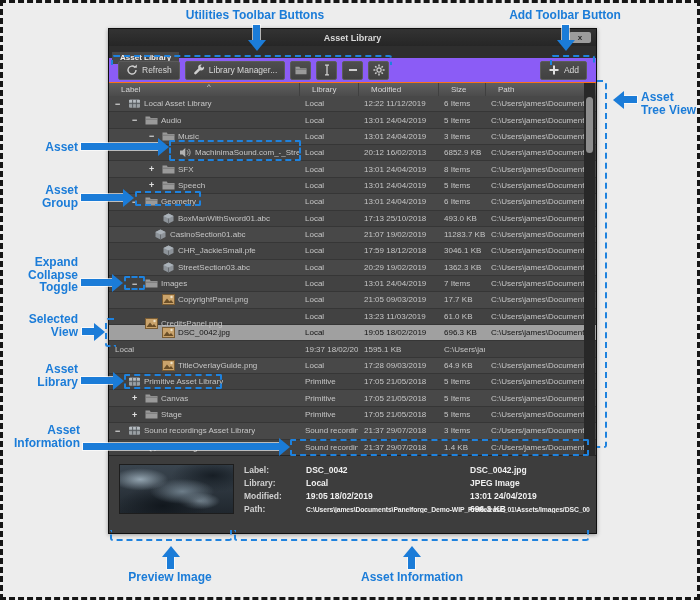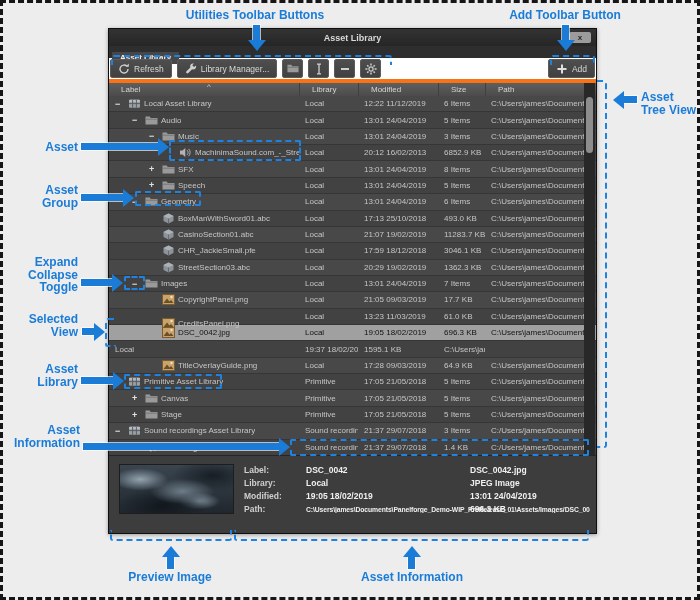--- a/index.html
+++ b/index.html
@@ -33,22 +33,22 @@
   #win{position:absolute;left:108px;top:28px;width:489px;height:506px;background:#3f3f3f;
        border:1px solid #0f0f0f;box-sizing:border-box;box-shadow:0 1px 4px rgba(0,0,0,.35);}
   .titlebar{height:17px;background:linear-gradient(#333333,#262626);position:relative;
        display:flex;align-items:center;justify-content:center;}
   .titlebar .title{font-size:9px;font-weight:bold;color:#d9d9d9;}
   .closebtn{position:absolute;right:5px;top:3px;width:22px;height:11px;background:#9c9c9c;
        color:#2a2a2a;font-size:8px;font-weight:bold;text-align:center;line-height:11px;border-radius:2px;}
   .tabbar{height:12px;background:#2e2e2e;}
   .tab{display:inline-block;margin-left:3px;padding:0 8px;height:12px;line-height:12px;
        background:#474747;color:#efefef;font-size:8px;font-weight:bold;}
-  .toolbar{height:25px;background:#ffffff;display:flex;align-items:center;gap:5px;padding:0 1px;
-       border-bottom:4px solid #f97316;box-sizing:border-box;}
+  .toolbar{height:25px;background:#8b5cf6;display:flex;align-items:center;gap:5px;padding:0 9px;
+       border-bottom:1px solid #f97316;box-sizing:border-box;}
   .tbtn{display:flex;align-items:center;gap:4px;background:linear-gradient(#4e4e4e,#414141);
        border:1px solid #5b5b5b;color:#d8d8d8;font-size:8.5px;height:19px;padding:0 7px;
        border-radius:2px;font-family:inherit;box-sizing:border-box;}
   .tbtn.sq{width:21px;justify-content:center;padding:0;}
   .tspacer{flex:1;}
   .ticon{display:inline-flex;width:12px;height:12px;align-items:center;justify-content:center;}
 
   .hdr{height:13px;background:linear-gradient(#5f5f5f,#4b4b4b);display:grid;
        grid-template-columns:190px 59px 80px 47px 1fr;align-items:center;
        color:#d6d6d6;font-size:8px;padding-right:12px;position:relative;}
@@ -309,21 +309,21 @@
               </span>
       <span class="rlabel">BoxManWithSword01.abc</span>
     </div>
     <div class="c lib">Local</div>
     <div class="c mod">17:13 25/10/2018</div>
     <div class="c size">493.0 KB</div>
     <div class="c path">C:\Users\james\Documents\P...</div>
   </div>
 
   <div class="row">
-    <div class="c label" style="padding-left: 40px;">
+    <div class="c label" style="padding-left: 32px;">
       <span class="toggle"></span>
       <span class="ricon">
                 <svg viewBox="0 0 13 11" width="13" height="11">
                   <polygon points="6.5,0.5 11.5,3 11.5,8 6.5,10.5 1.5,8 1.5,3" fill="#8d9399"></polygon>
                   <polygon points="6.5,0.5 11.5,3 6.5,5.5 1.5,3" fill="#aab2b9"></polygon>
                   <path d="M6.5 5.5v5" stroke="#5c6166" stroke-width="0.8"></path>
                 </svg>
               </span>
       <span class="rlabel">CasinoSection01.abc</span>
     </div>
@@ -398,21 +398,21 @@
               </span>
       <span class="rlabel">CopyrightPanel.png</span>
     </div>
     <div class="c lib">Local</div>
     <div class="c mod">21:05 09/03/2019</div>
     <div class="c size">17.7 KB</div>
     <div class="c path">C:\Users\james\Documents\P...</div>
   </div>
 
   <div class="row">
-    <div class="c label" style="padding-left: 40px; margin-top: 15px;">
+    <div class="c label" style="padding-left: 23px; margin-top: 15px;">
       <span class="toggle"></span>
       <span class="ricon">
                 <svg viewBox="0 0 13 11" width="13" height="11">
                   <rect x="0.5" y="0.5" width="12" height="10" fill="#caa36b" stroke="#7a5c33"></rect>
                   <polygon points="1.5,9 5,4.5 7.5,7.5 9,6 11.5,9" fill="#6b4f28"></polygon>
                   <circle cx="9.5" cy="3" r="1.2" fill="#efe3c8"></circle>
                 </svg>
               </span>
       <span class="rlabel">CreditsPanel.png</span>
     </div>

